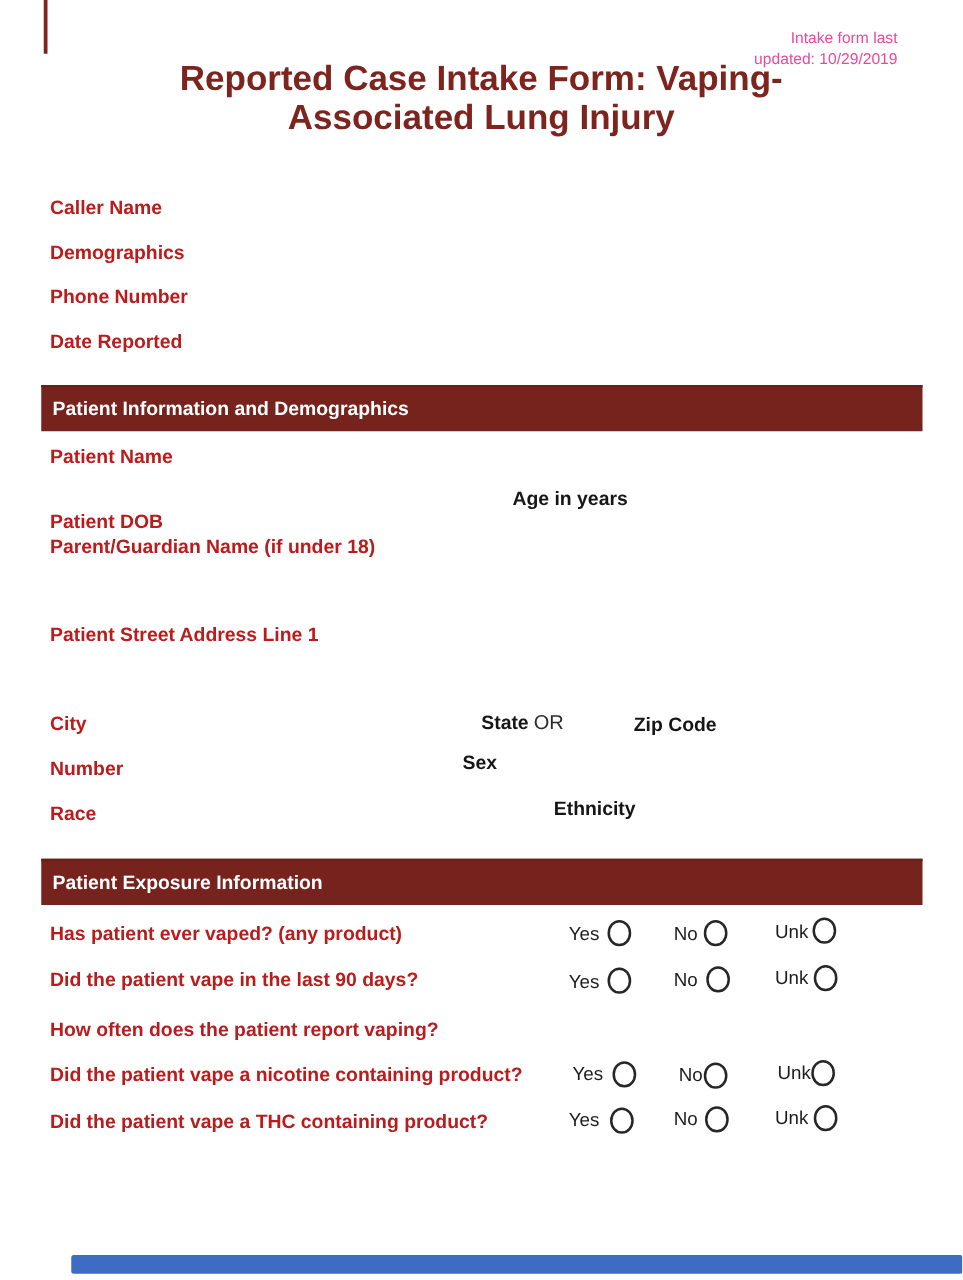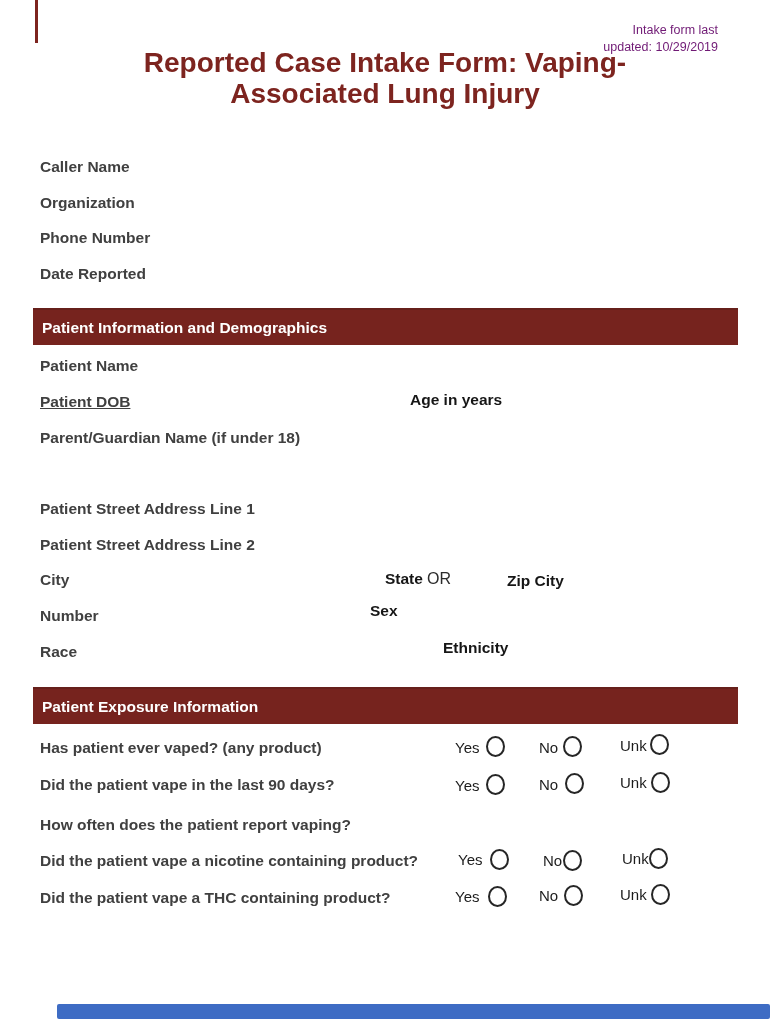--- a/index.html
+++ b/index.html
@@ -2,37 +2,37 @@
 <html><head>
 <meta charset="utf-8">
 <style>
   html,body { margin:0; padding:0; background:#fff; }
   .page {
     position:relative; width:770px; height:1024px; background:#ffffff;
     font-family:"Liberation Sans", sans-serif; color:#1a1a1a; overflow:hidden;
   }
   .updated-note {
     position:absolute; top:22px; right:52px; width:200px; text-align:right;
-    font-size:12.5px; line-height:17px; color:#701a75; font-weight:400;
+    font-size:12.5px; line-height:17px; color:#ec4899; font-weight:400;
   }
   .form-title {
     position:absolute; top:47px; left:85px; width:600px; text-align:center;
     font-size:28px; line-height:31px; font-weight:bold; color:#7d241f;
   }
   .corner-tick { position:absolute; left:35px; top:0; width:3px; height:43px; background:#7d241f; }
   .section-bar {
     position:absolute; left:33px; width:705px; height:37px; background:#76231e;
     border-top:2px solid #66201b; box-sizing:border-box;
     color:#ffffff; font-size:15.5px; font-weight:bold;
     display:flex; align-items:center; padding-left:9px;
   }
   .bar-provider { top:108px; }
   .bar-patient  { top:308px; }
   .bar-exposure { top:687px; }
-  .fl { position:absolute; left:40px; font-size:15.5px; font-weight:bold; white-space:nowrap; color:#404040; }
+  .fl { position:absolute; left:40px; font-size:15.5px; font-weight:bold; white-space:nowrap; color:#b91c1c; }
   .fl2 { position:absolute; font-size:15.5px; font-weight:bold; white-space:nowrap; color:#161616; }
   .filled-value { position:absolute; font-size:16px; font-weight:400; color:#2b2b2b; white-space:nowrap; }
   .opt-label { position:absolute; font-size:15px; font-weight:400; color:#1c1c1c; white-space:nowrap; }
   .radio {
     position:absolute; width:19px; height:21px; border:2px solid #262626;
     border-radius:50%; box-sizing:border-box; background:#fff; cursor:pointer;
   }
   .bottom-bar {
     position:absolute; left:57px; top:1004px; width:713px; height:15px;
     background:#3e6cc4; border-radius:2px;
@@ -46,37 +46,36 @@
   <div class="corner-tick"></div>
 
   <div class="updated-note">
     <div>Intake form last</div>
     <div>updated: 10/29/2019</div>
   </div>
 
   <div class="form-title">Reported Case Intake Form: Vaping-Associated Lung Injury</div>
 
   <div class="fl" style="top:158px;">Caller Name</div>
-  <div class="fl" style="top:194px;">Organization</div>
+  <div class="fl" style="top:194px;">Demographics</div>
   <div class="fl" style="top:229px;">Phone Number</div>
   <div class="fl" style="top:265px;">Date Reported</div>
 
   <div class="section-bar bar-patient">
     <span>Patient Information and Demographics</span>
   </div>
   <div class="fl" style="top:357px;">Patient Name</div>
-  <div class="fl" style="top:393px;text-decoration:underline;">Patient DOB</div>
+  <div class="fl" style="top:409px;">Patient DOB</div>
   <div class="fl2" style="left:410px; top:391px;">Age in years</div>
   <div class="fl" style="top:429px;">Parent/Guardian Name (if under 18)</div>
   <div class="fl" style="top:500px;">Patient Street Address Line 1</div>
-  <div class="fl" style="top:536px;">Patient Street Address Line 2</div>
   <div class="fl" style="top:571px;">City</div>
   <div class="fl2" style="left:385px; top:570px;">State</div>
   <div class="filled-value" style="left:427px; top:570px;">OR</div>
-  <div class="fl2" style="left:507px; top:572px;">Zip City</div>
+  <div class="fl2" style="left:507px; top:572px;">Zip Code</div>
   <div class="fl" style="top:607px;">Number</div>
   <div class="fl2" style="left:370px; top:602px;">Sex</div>
   <div class="fl" style="top:643px;">Race</div>
   <div class="fl2" style="left:443px; top:639px;">Ethnicity</div>
 
   <div class="section-bar bar-exposure">
     <span>Patient Exposure Information</span>
   </div>
 
   <div class="fl" style="top:739px;">Has patient ever vaped? (any product)</div>

